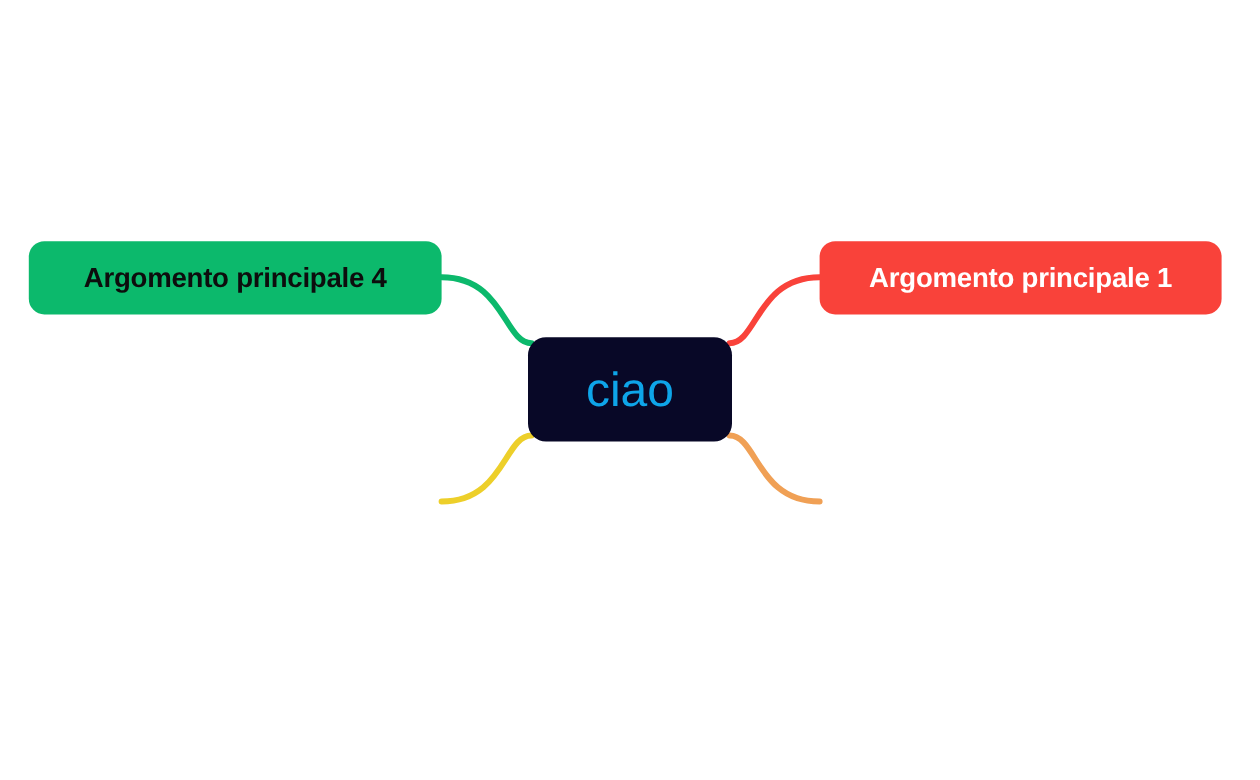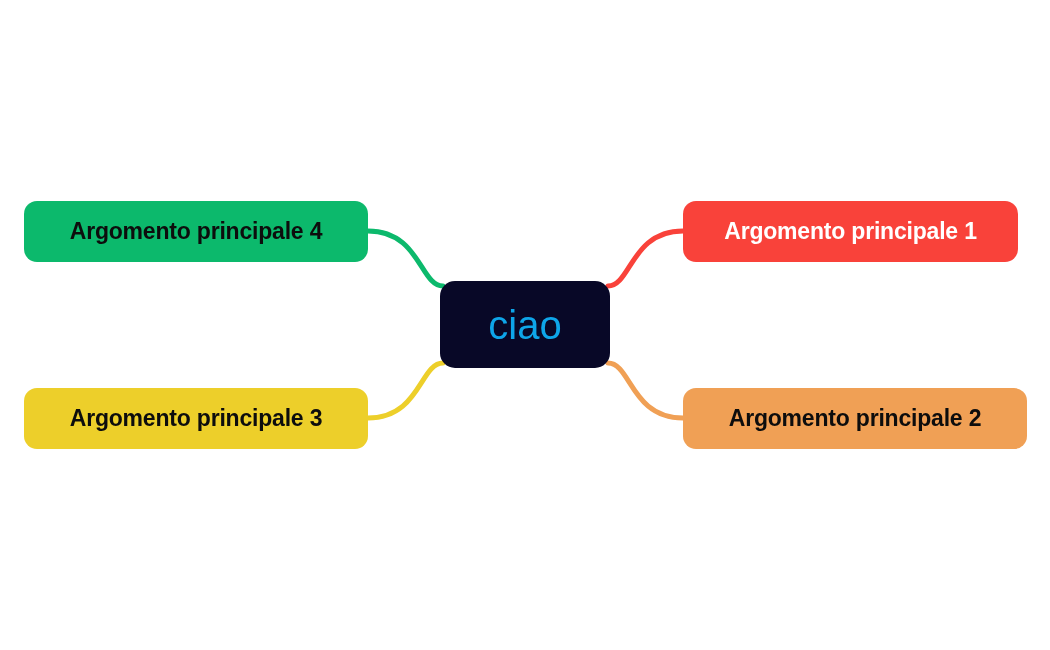--- a/index.html
+++ b/index.html
@@ -95,25 +95,19 @@
   </svg>
 
   <div class="node" id="branch-node-4" style="background: rgb(12, 185, 108);">
     <span class="node-label" style="color: rgb(13, 13, 13);">Argomento principale 4</span>
   </div>
 
   <div class="node" id="branch-node-1" style="background: rgb(249, 66, 58);">
     <span class="node-label" style="color: rgb(255, 255, 255);">Argomento principale 1</span>
   </div>
 
-  <div class="node" id="branch-node-3" style="background: rgb(237, 207, 42);">
-    <span class="node-label" style="color: rgb(13, 13, 13);">Argomento principale 3</span>
-  </div>
 
-  <div class="node" id="branch-node-2" style="background: rgb(240, 160, 85);">
-    <span class="node-label" style="color: rgb(13, 13, 13);">Argomento principale 2</span>
-  </div>
 
   <div class="node" id="root-node" style="background: rgb(8, 8, 39);">
     <span class="node-label" style="color: #0ea5e9;">ciao</span>
   </div>
 
 </div>
 
 </body></html>

